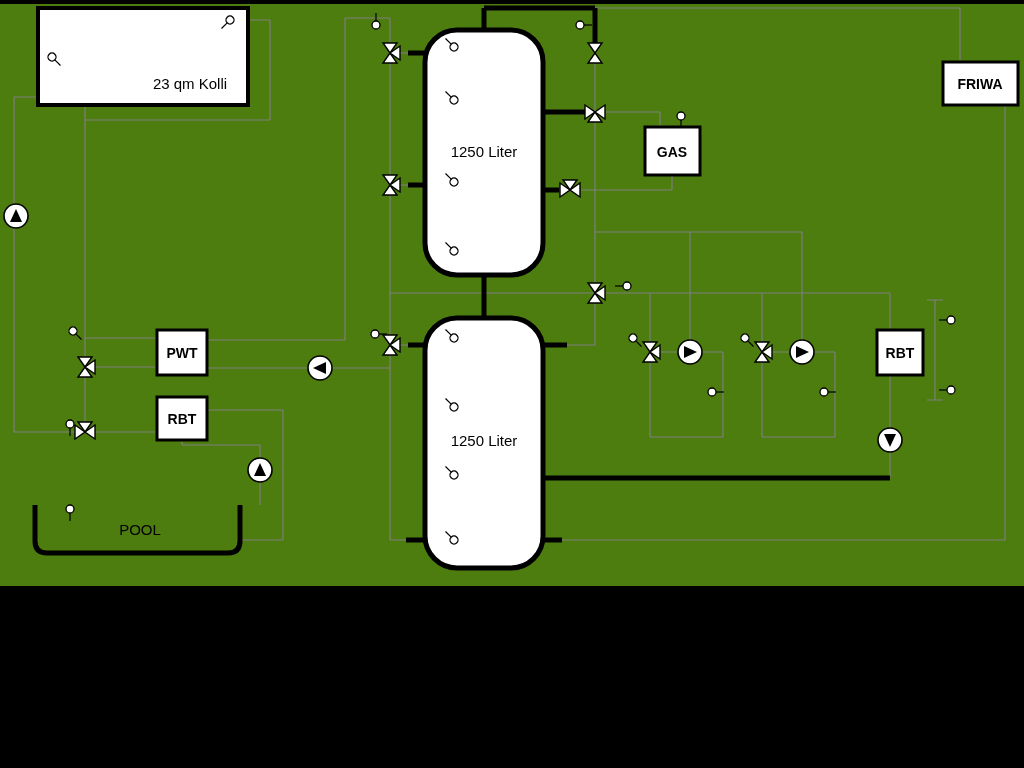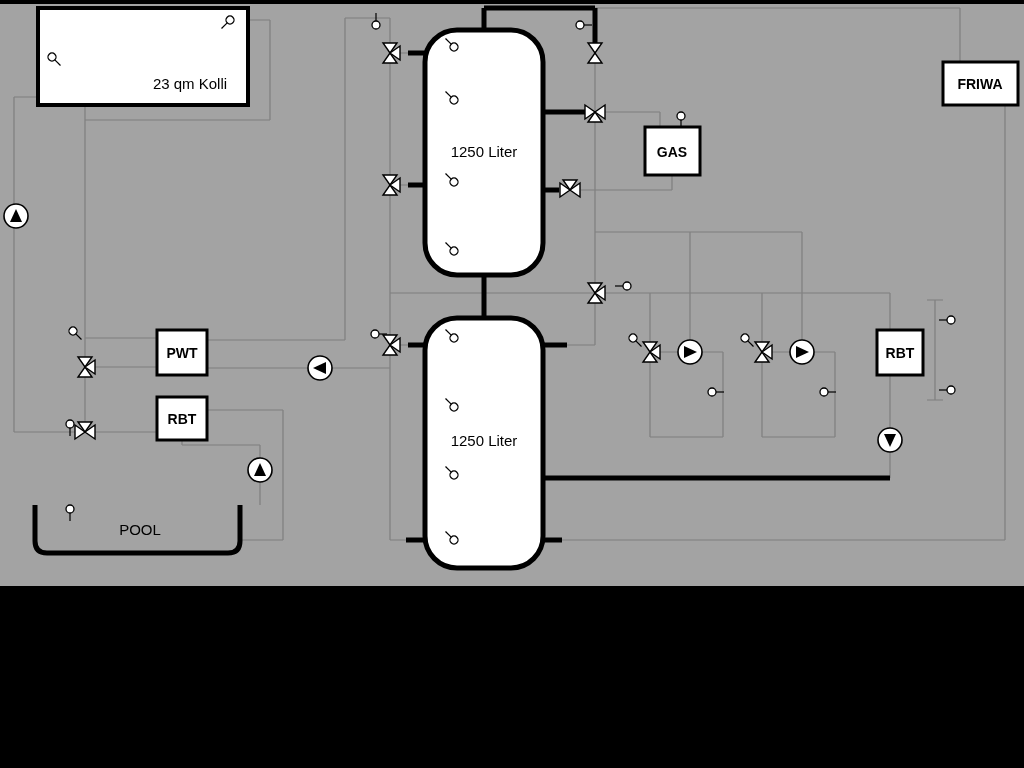--- a/index.html
+++ b/index.html
@@ -1,16 +1,16 @@
 <!DOCTYPE html>
 <html><head>
 <meta charset="utf-8">
 <style>
   html,body{margin:0;padding:0;background:#000;}
-  #stage{position:relative;width:1024px;height:768px;background:#a3a3a3;overflow:hidden;
+  #stage{position:relative;width:1024px;height:768px;background:#4d7c0f;overflow:hidden;
          font-family:"Liberation Sans", sans-serif;}
   svg{display:block}
   .thin{stroke:#7f7f7f;stroke-width:1.2;fill:none}
   .thick{stroke:#000000;stroke-width:5;fill:none}
   .boxthick{fill:#ffffff;stroke:#000000;stroke-width:4}
   .tank{fill:#ffffff;stroke:#000000;stroke-width:5}
   .boxsmall{fill:#ffffff;stroke:#000000;stroke-width:3}
   .lbl{font-family:"Liberation Sans", sans-serif;font-size:15px;fill:#000;text-anchor:middle}
   .lblb{font-family:"Liberation Sans", sans-serif;font-size:14px;font-weight:bold;fill:#000;text-anchor:middle}
   .bar{fill:#000000}

